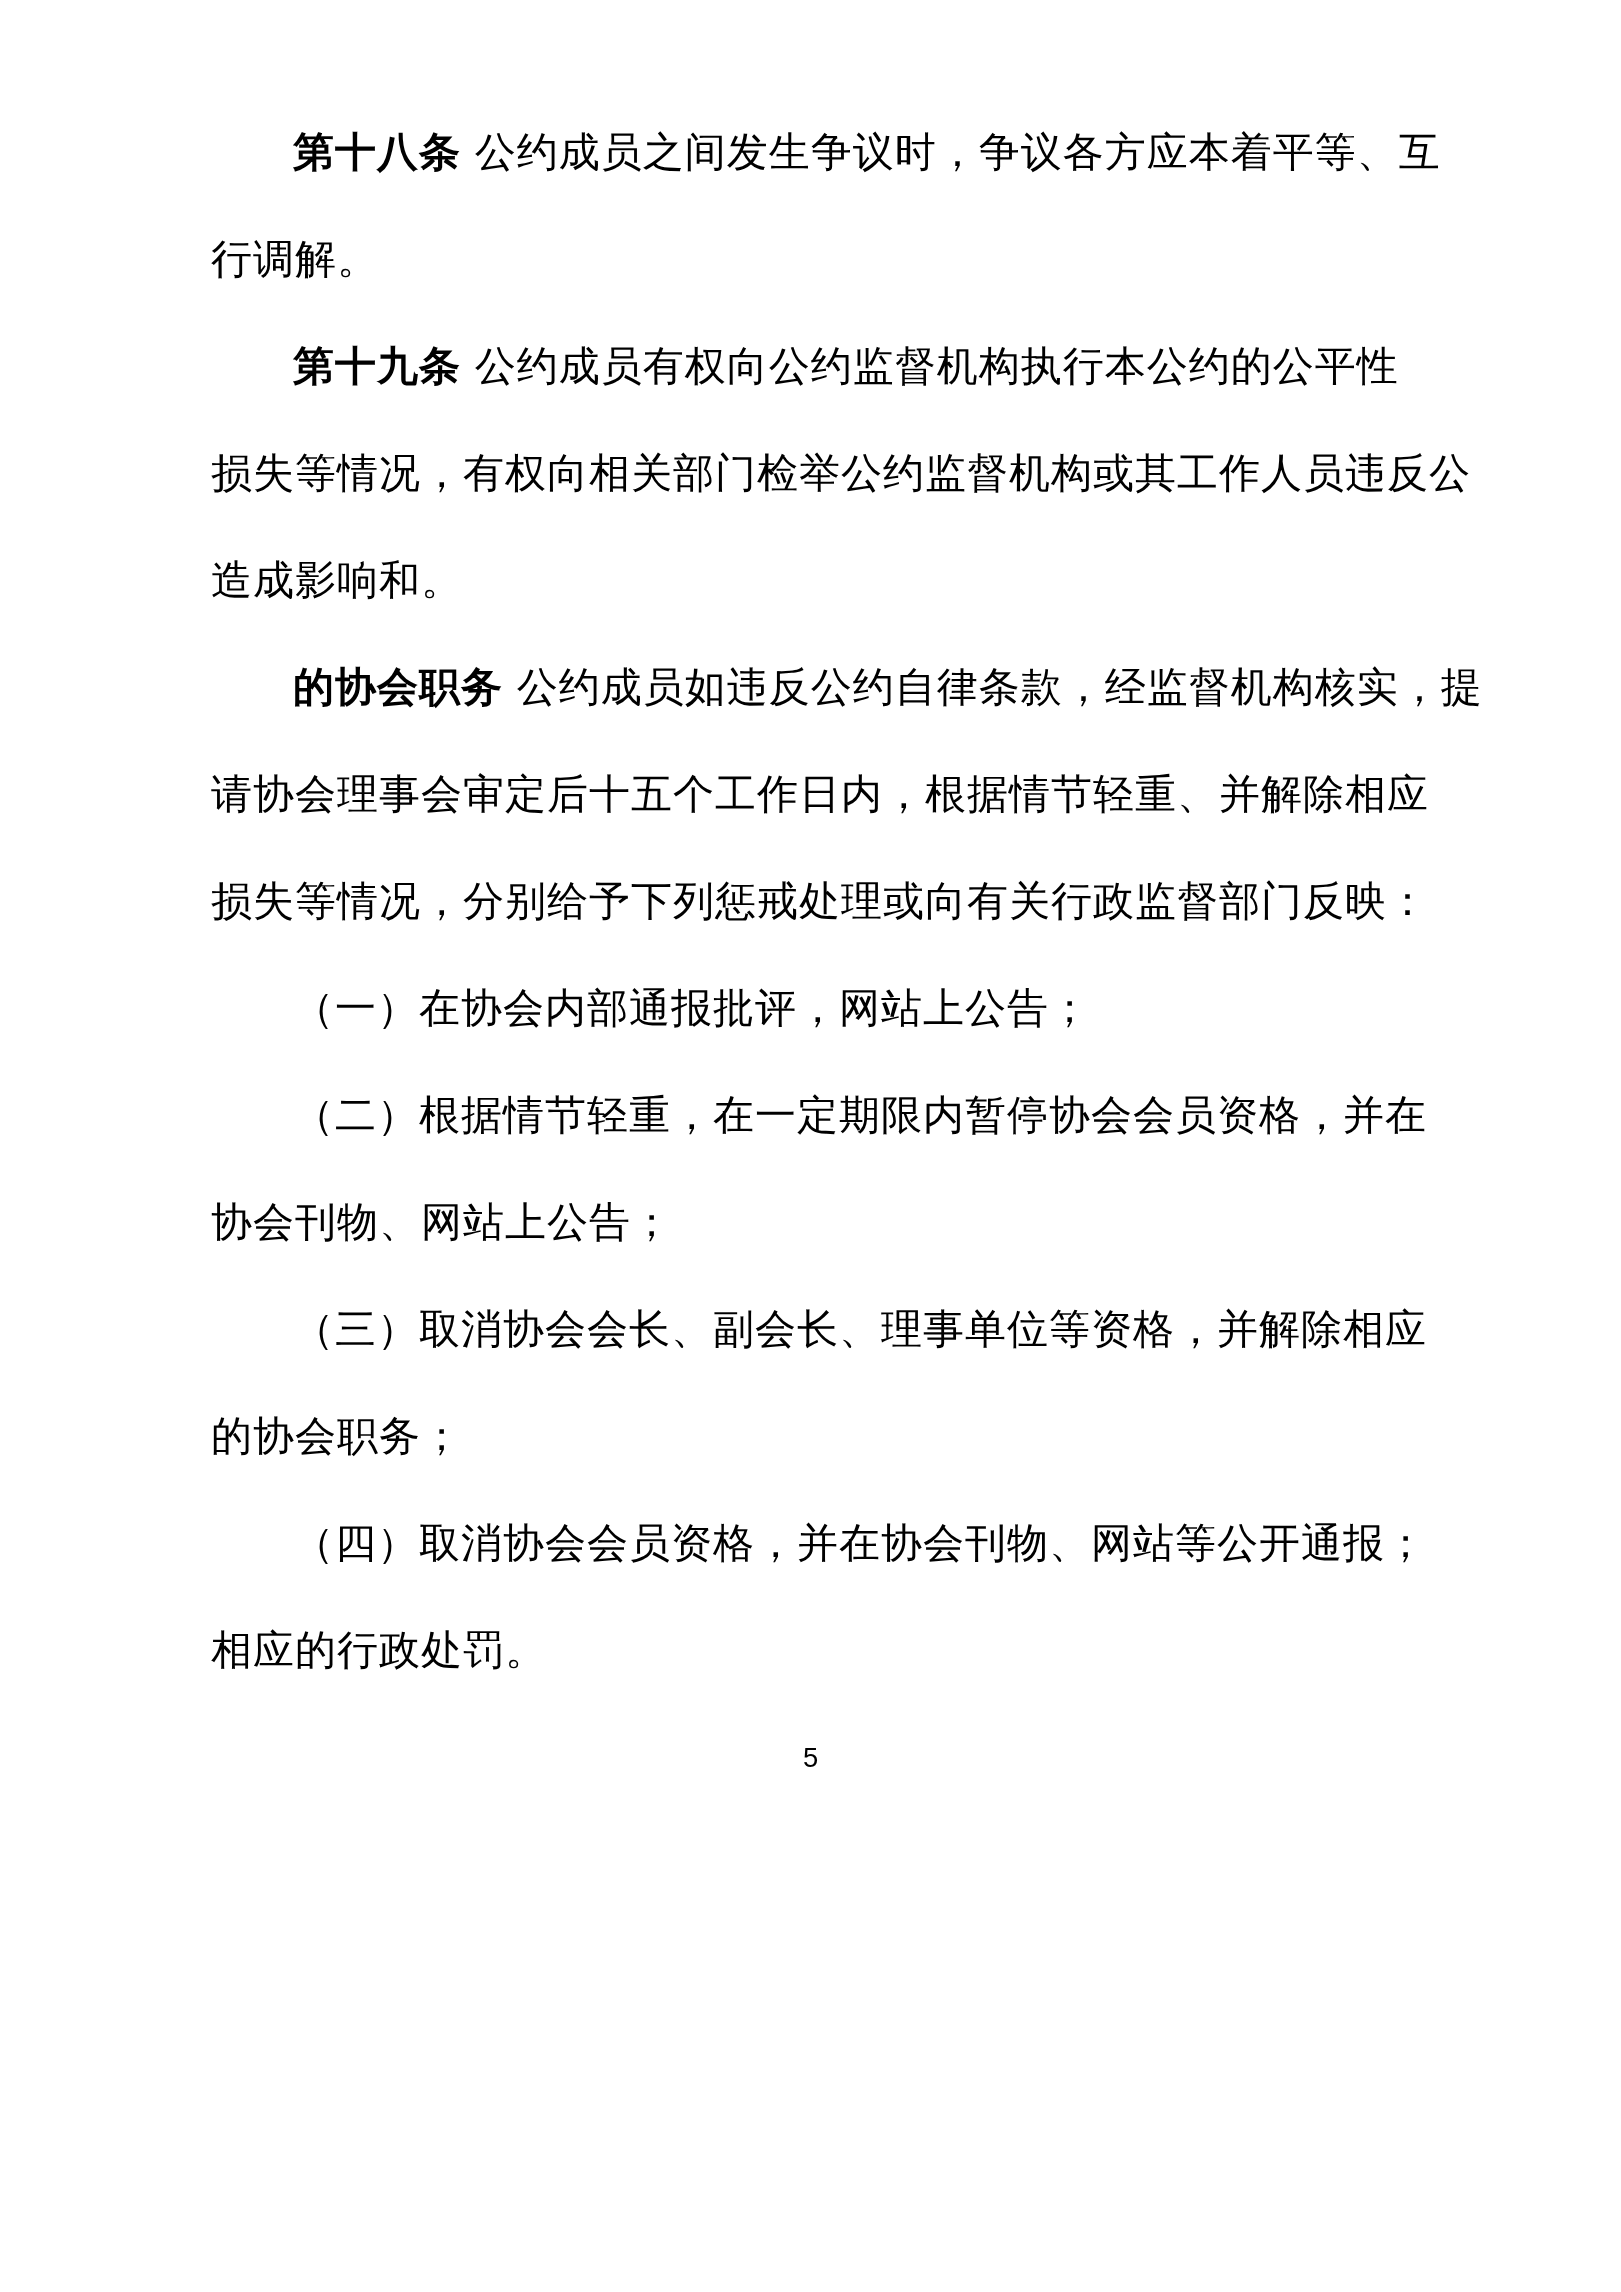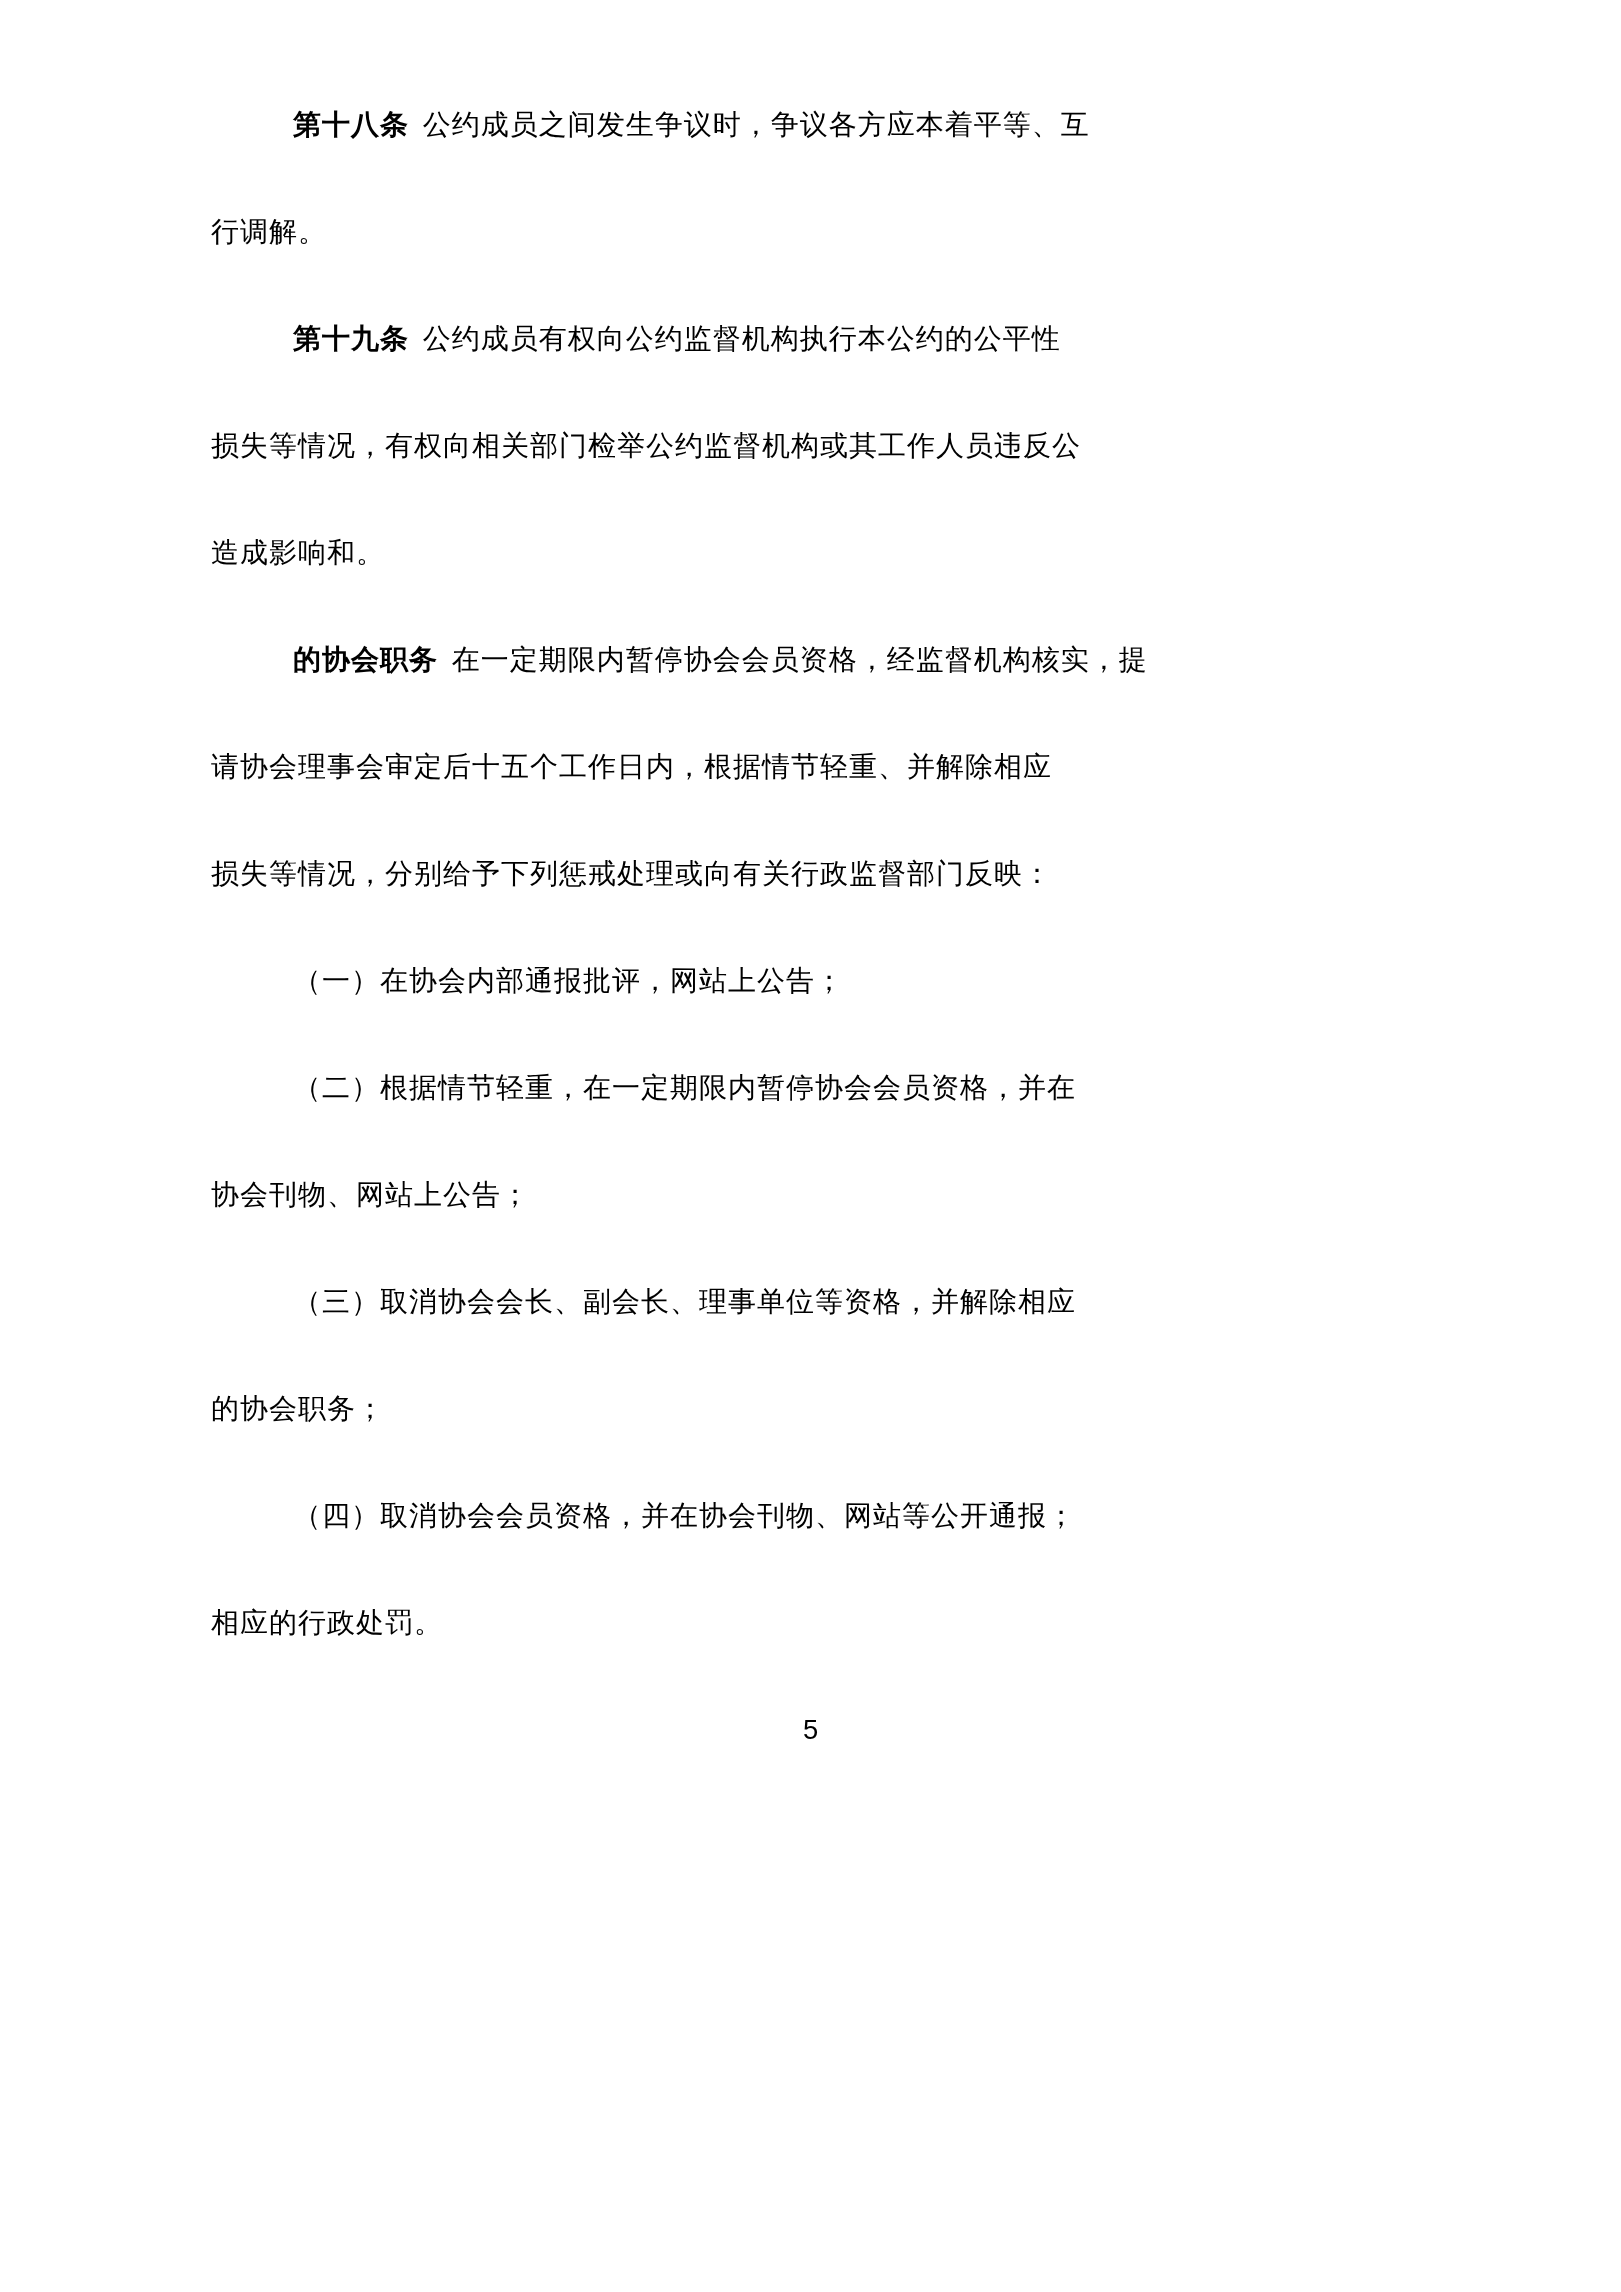--- a/index.html
+++ b/index.html
@@ -10,22 +10,22 @@
   .page {
     position: relative;
     width: 1621px;
     height: 2293px;
     background: #ffffff;
     color: #000000;
     font-family: "Liberation Sans", sans-serif;
     overflow: hidden;
   }
   .doc {
-    padding: 71px 211px 0 211px;
-    font-size: 28px;
+    padding: 99px 211px 0 211px;
+    font-size: 41px;
     font-weight: 400;
     letter-spacing: 1px;
   }
   .line {
     height: 107px;
     line-height: 107px;
     white-space: nowrap;
     text-align: left;
   }
   .line.first {
@@ -46,21 +46,21 @@
 </head>
 <body>
 
 <div class="page">
   <div class="doc" id="doc-body">
       <div class="line first"><span class="article-label">第十八条</span><span>公约成员之间发生争议时，争议各方应本着平等、互</span></div>
       <div class="line">行调解。</div>
       <div class="line first"><span class="article-label">第十九条</span><span>公约成员有权向公约监督机构执行本公约的公平性</span></div>
       <div class="line">损失等情况，有权向相关部门检举公约监督机构或其工作人员违反公</div>
       <div class="line">造成影响和。</div>
-      <div class="line first"><span class="article-label">的协会职务</span><span>在一定期限内暂停协会会员资格，经监督机构核实，提</span></div>
+      <div class="line first"><span class="article-label">的协会职务</span><span>公约成员如违反公约自律条款，经监督机构核实，提</span></div>
       <div class="line">请协会理事会审定后十五个工作日内，根据情节轻重、并解除相应</div>
       <div class="line">损失等情况，分别给予下列惩戒处理或向有关行政监督部门反映：</div>
       <div class="line first">（一）在协会内部通报批评，网站上公告；</div>
       <div class="line first">（二）根据情节轻重，在一定期限内暂停协会会员资格，并在</div>
       <div class="line">协会刊物、网站上公告；</div>
       <div class="line first">（三）取消协会会长、副会长、理事单位等资格，并解除相应</div>
       <div class="line">的协会职务；</div>
       <div class="line first">（四）取消协会会员资格，并在协会刊物、网站等公开通报；</div>
       <div class="line">相应的行政处罚。</div>
     </div>

